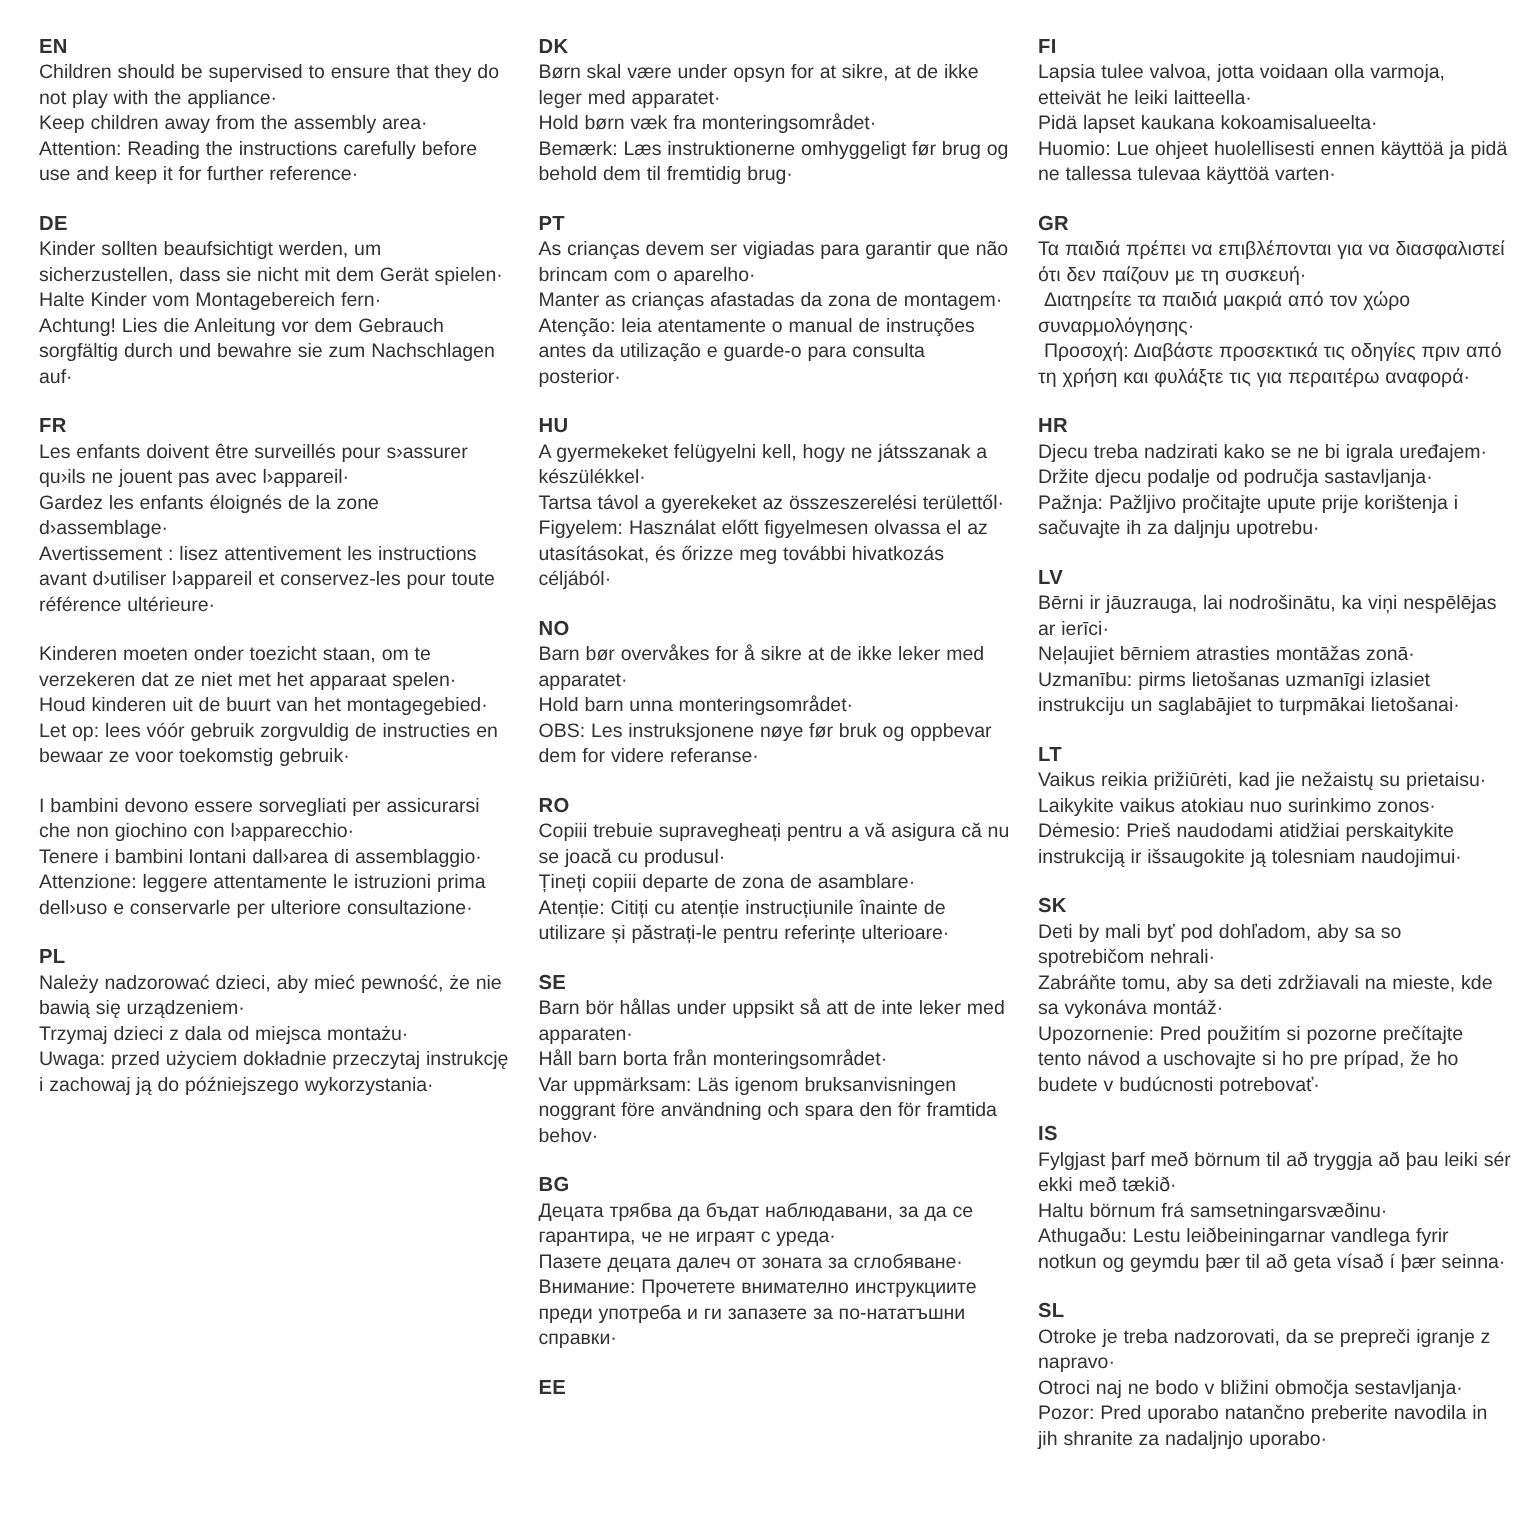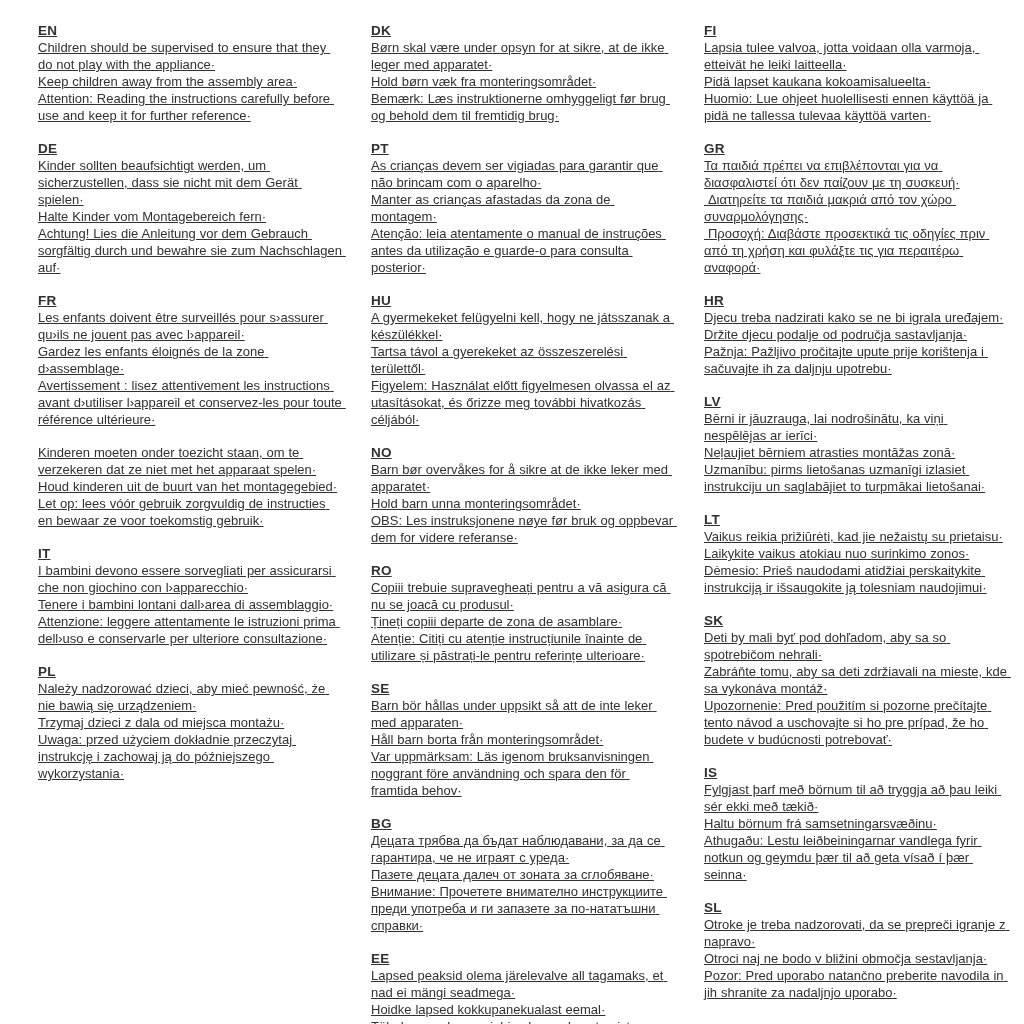--- a/index.html
+++ b/index.html
@@ -19,22 +19,21 @@
     padding: 22px 0 0 22px;
     gap: 13px;
     box-sizing: border-box;
     width: 1024px;
   }
   .col {
     width: 320px;
     flex: 0 0 320px;
   }
   .block {
-    margin: 0 0 16px 16px;
-    text-decoration: underline;
+    margin: 0 0 16px 4px;
   }
   .code {
     font-size: 13.5px;
     line-height: 17px;
     font-weight: bold;
     margin: 0;
     letter-spacing: 0.2px;
   }
   .body-text {
     font-size: 13px;
@@ -69,21 +68,20 @@
 Avertissement : lisez attentivement les instructions avant d›utiliser l›appareil et conservez-les pour toute référence ultérieure·</p>
     </section>
     <section class="block">
       <p class="body-text">Kinderen moeten onder toezicht staan, om te verzekeren dat ze niet met het apparaat spelen·
 Houd kinderen uit de buurt van het montagegebied·
 Let op: lees vóór gebruik zorgvuldig de instructies en bewaar ze voor toekomstig gebruik·</p>
     </section>
     <section class="block">
     </section>
     <section class="block">
-      <h2 class="code">IT</h2>
       <p class="body-text">I bambini devono essere sorvegliati per assicurarsi che non giochino con l›apparecchio·
 Tenere i bambini lontani dall›area di assemblaggio·
 Attenzione: leggere attentamente le istruzioni prima dell›uso e conservarle per ulteriore consultazione·</p>
     </section>
     <section class="block">
       <h2 class="code">PL</h2>
       <p class="body-text">Należy nadzorować dzieci, aby mieć pewność, że nie bawią się urządzeniem·
 Trzymaj dzieci z dala od miejsca montażu·
 Uwaga: przed użyciem dokładnie przeczytaj instrukcję i zachowaj ją do późniejszego wykorzystania·</p>
     </section>
@@ -127,23 +125,20 @@
 Var uppmärksam: Läs igenom bruksanvisningen noggrant före användning och spara den för framtida behov·</p>
     </section>
     <section class="block">
       <h2 class="code">BG</h2>
       <p class="body-text">Децата трябва да бъдат наблюдавани, за да се гарантира, че не играят с уреда·
 Пазете децата далеч от зоната за сглобяване·
 Внимание: Прочетете внимателно инструкциите преди употреба и ги запазете за по-нататъшни справки·</p>
     </section>
     <section class="block">
       <h2 class="code">EE</h2>
-      <p class="body-text">Lapsed peaksid olema järelevalve all tagamaks, et nad ei mängi seadmega·
-Hoidke lapsed kokkupanekualast eemal·
-Tähelepanu: lugege juhised enne kasutamist hoolikalt läbi ja hoidke need tulevikus üle vaatamiseks alles·</p>
     </section>
   </div>
 
   <div class="col">
     <section class="block">
       <h2 class="code">FI</h2>
       <p class="body-text">Lapsia tulee valvoa, jotta voidaan olla varmoja, etteivät he leiki laitteella·
 Pidä lapset kaukana kokoamisalueelta·
 Huomio: Lue ohjeet huolellisesti ennen käyttöä ja pidä ne tallessa tulevaa käyttöä varten·</p>
     </section>

